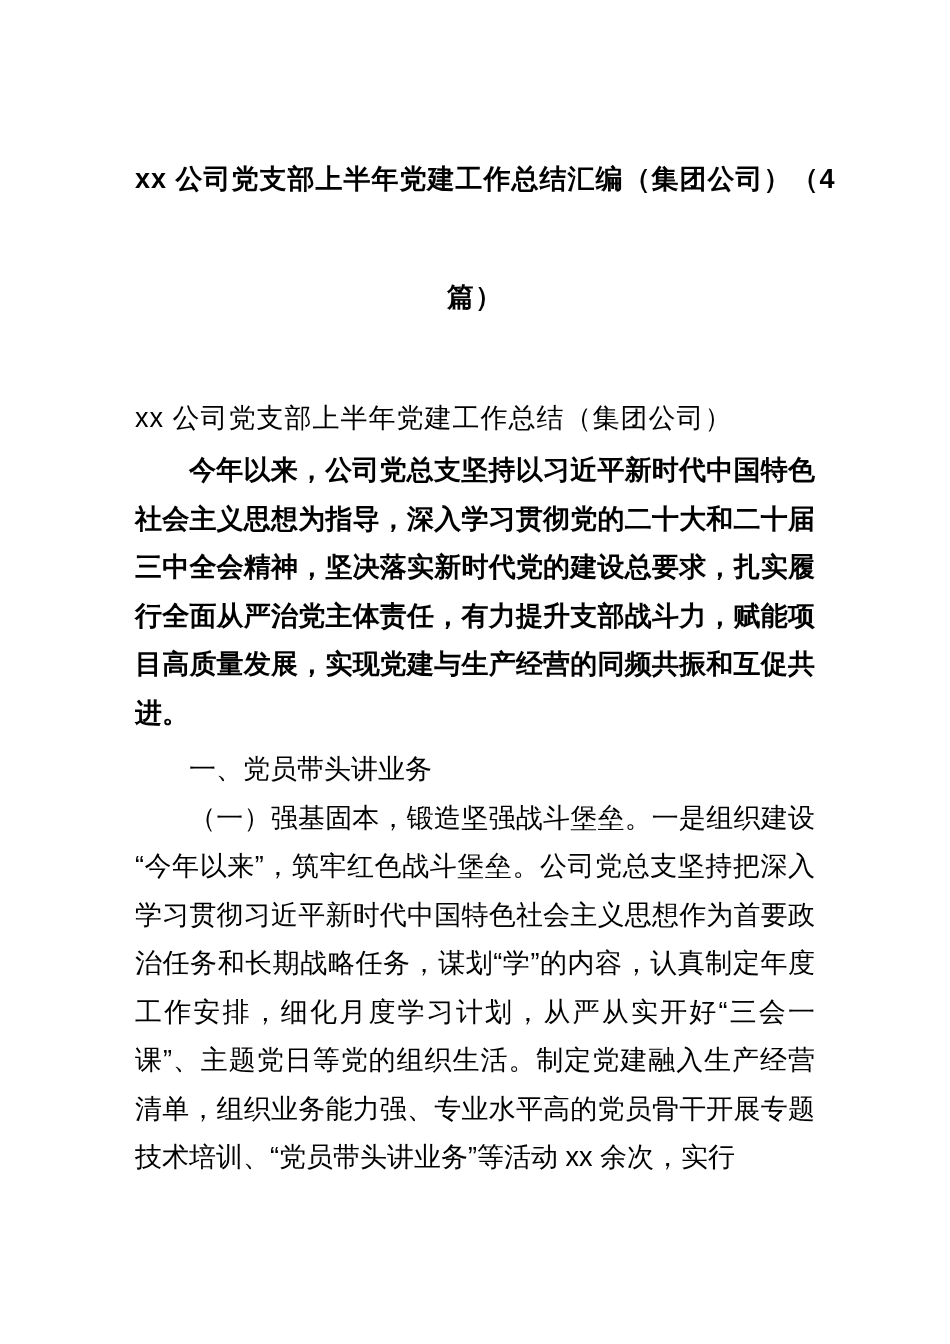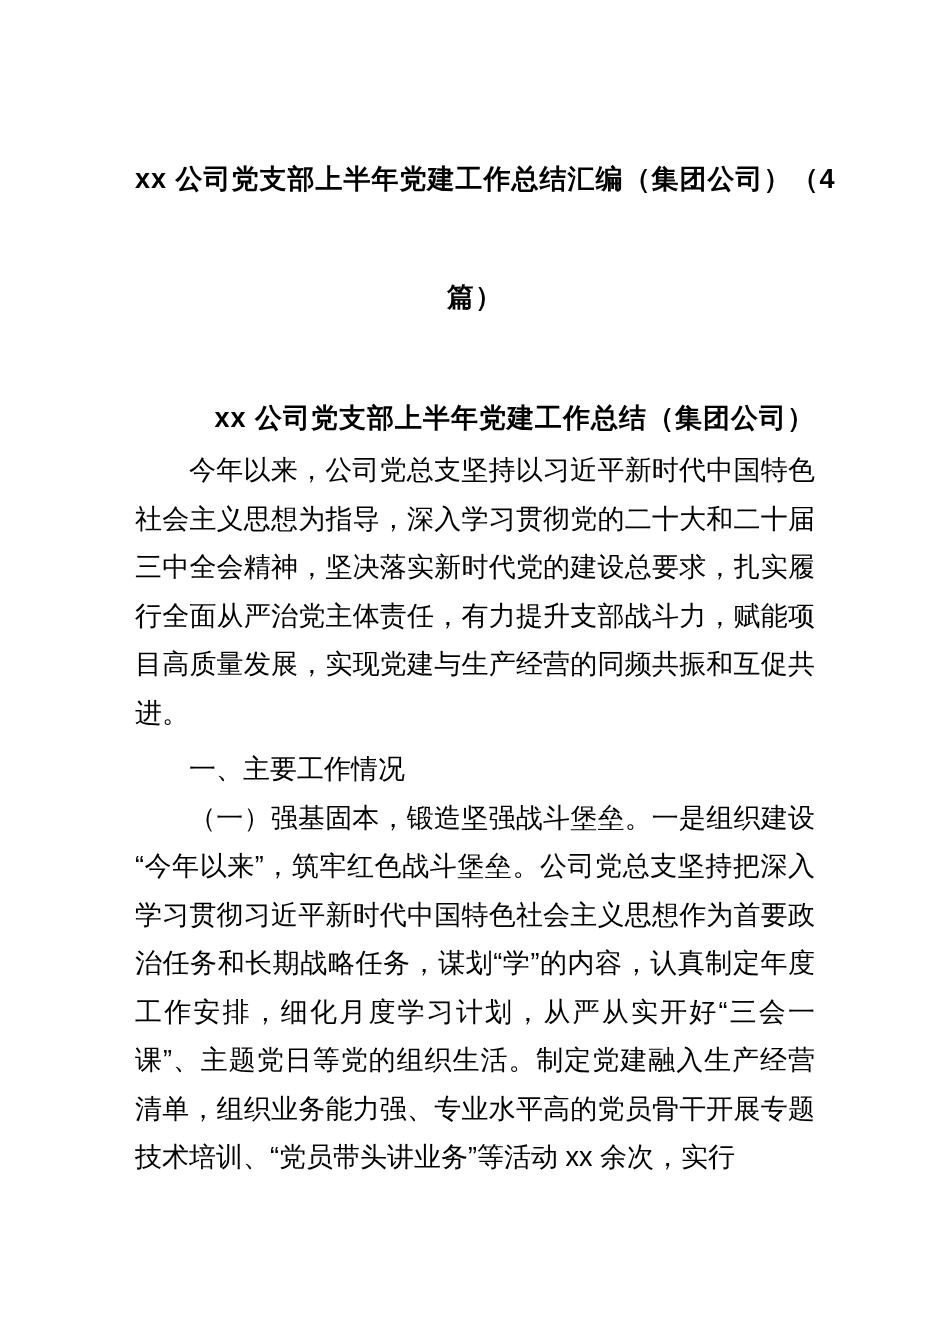--- a/index.html
+++ b/index.html
@@ -29,51 +29,52 @@
     letter-spacing: 1px;
   }
   .title-line {
     display: block;
     line-height: 118px;
     white-space: nowrap;
   }
   .section-heading {
     margin: 42px 0 0 0;
     font-size: 27px;
-    font-weight: 700;
-    text-align: right;
+    font-weight: 400;
+    text-align: left;
     line-height: 40px;
     letter-spacing: 1px;
   }
   .body-para {
     margin: 0;
     font-size: 27px;
     line-height: 48.5px;
     text-align: justify;
     text-justify: inter-ideograph;
     text-indent: 2em;
   }
   .body-para.para-first {
     margin-top: 8px;
+    font-weight: bold;
   }
   .body-para.para-heading {
     margin-top: 8px;
   }
 </style>
 </head>
 <body>
 
 <div class="page">
 
   <h1 class="doc-title">
     <span class="title-line">xx 公司党支部上半年党建工作总结汇编（集团公司）（4</span>
     <span class="title-line">篇）</span>
   </h1>
 
   <h2 class="section-heading">xx 公司党支部上半年党建工作总结（集团公司）</h2>
 
   <p class="body-para para-first">今年以来，公司党总支坚持以习近平新时代中国特色社会主义思想为指导，深入学习贯彻党的二十大和二十届三中全会精神，坚决落实新时代党的建设总要求，扎实履行全面从严治党主体责任，有力提升支部战斗力，赋能项目高质量发展，实现党建与生产经营的同频共振和互促共进。</p>
 
-  <p class="body-para para-heading">一、主要工作情况</p>
+  <p class="body-para para-heading">一、党员带头讲业务</p>
 
   <p class="body-para">（一）强基固本，锻造坚强战斗堡垒。一是组织建设“今年以来”，筑牢红色战斗堡垒。公司党总支坚持把深入学习贯彻习近平新时代中国特色社会主义思想作为首要政治任务和长期战略任务，谋划“学”的内容，认真制定年度工作安排，细化月度学习计划，从严从实开好“三会一课”、主题党日等党的组织生活。制定党建融入生产经营清单，组织业务能力强、专业水平高的党员骨干开展专题技术培训、“党员带头讲业务”等活动 xx 余次，实行</p>
 
 </div>
 
 </body></html>

